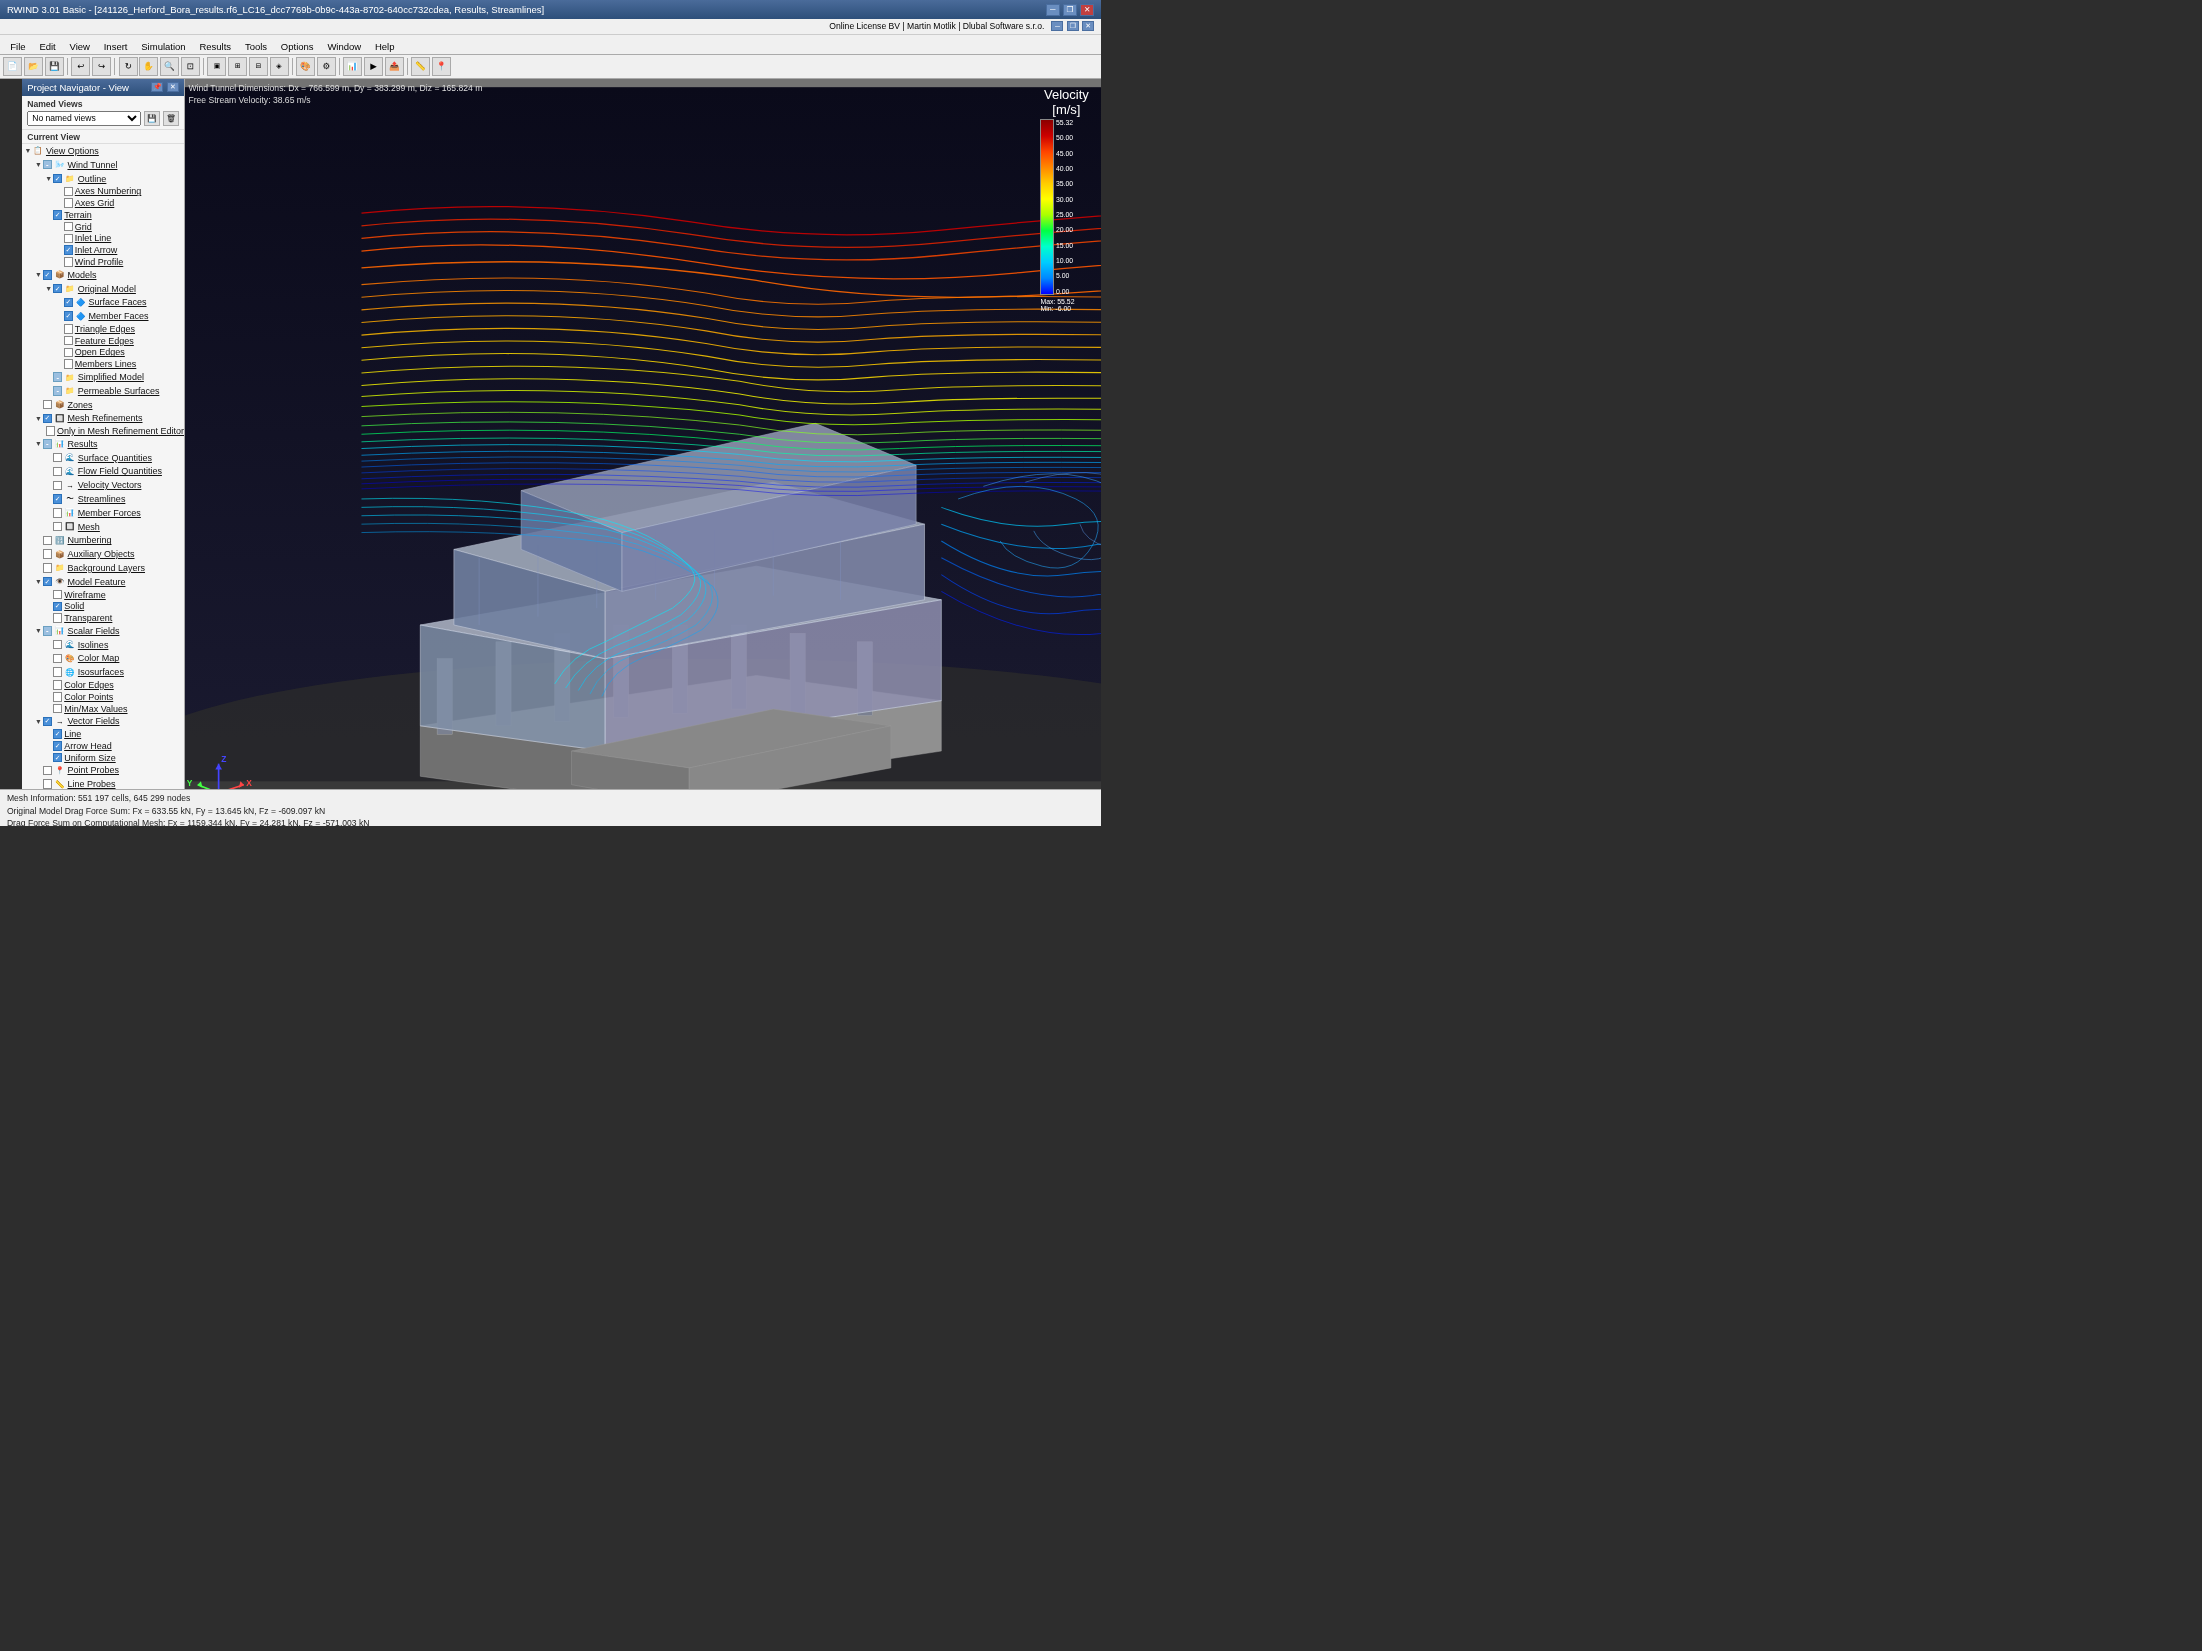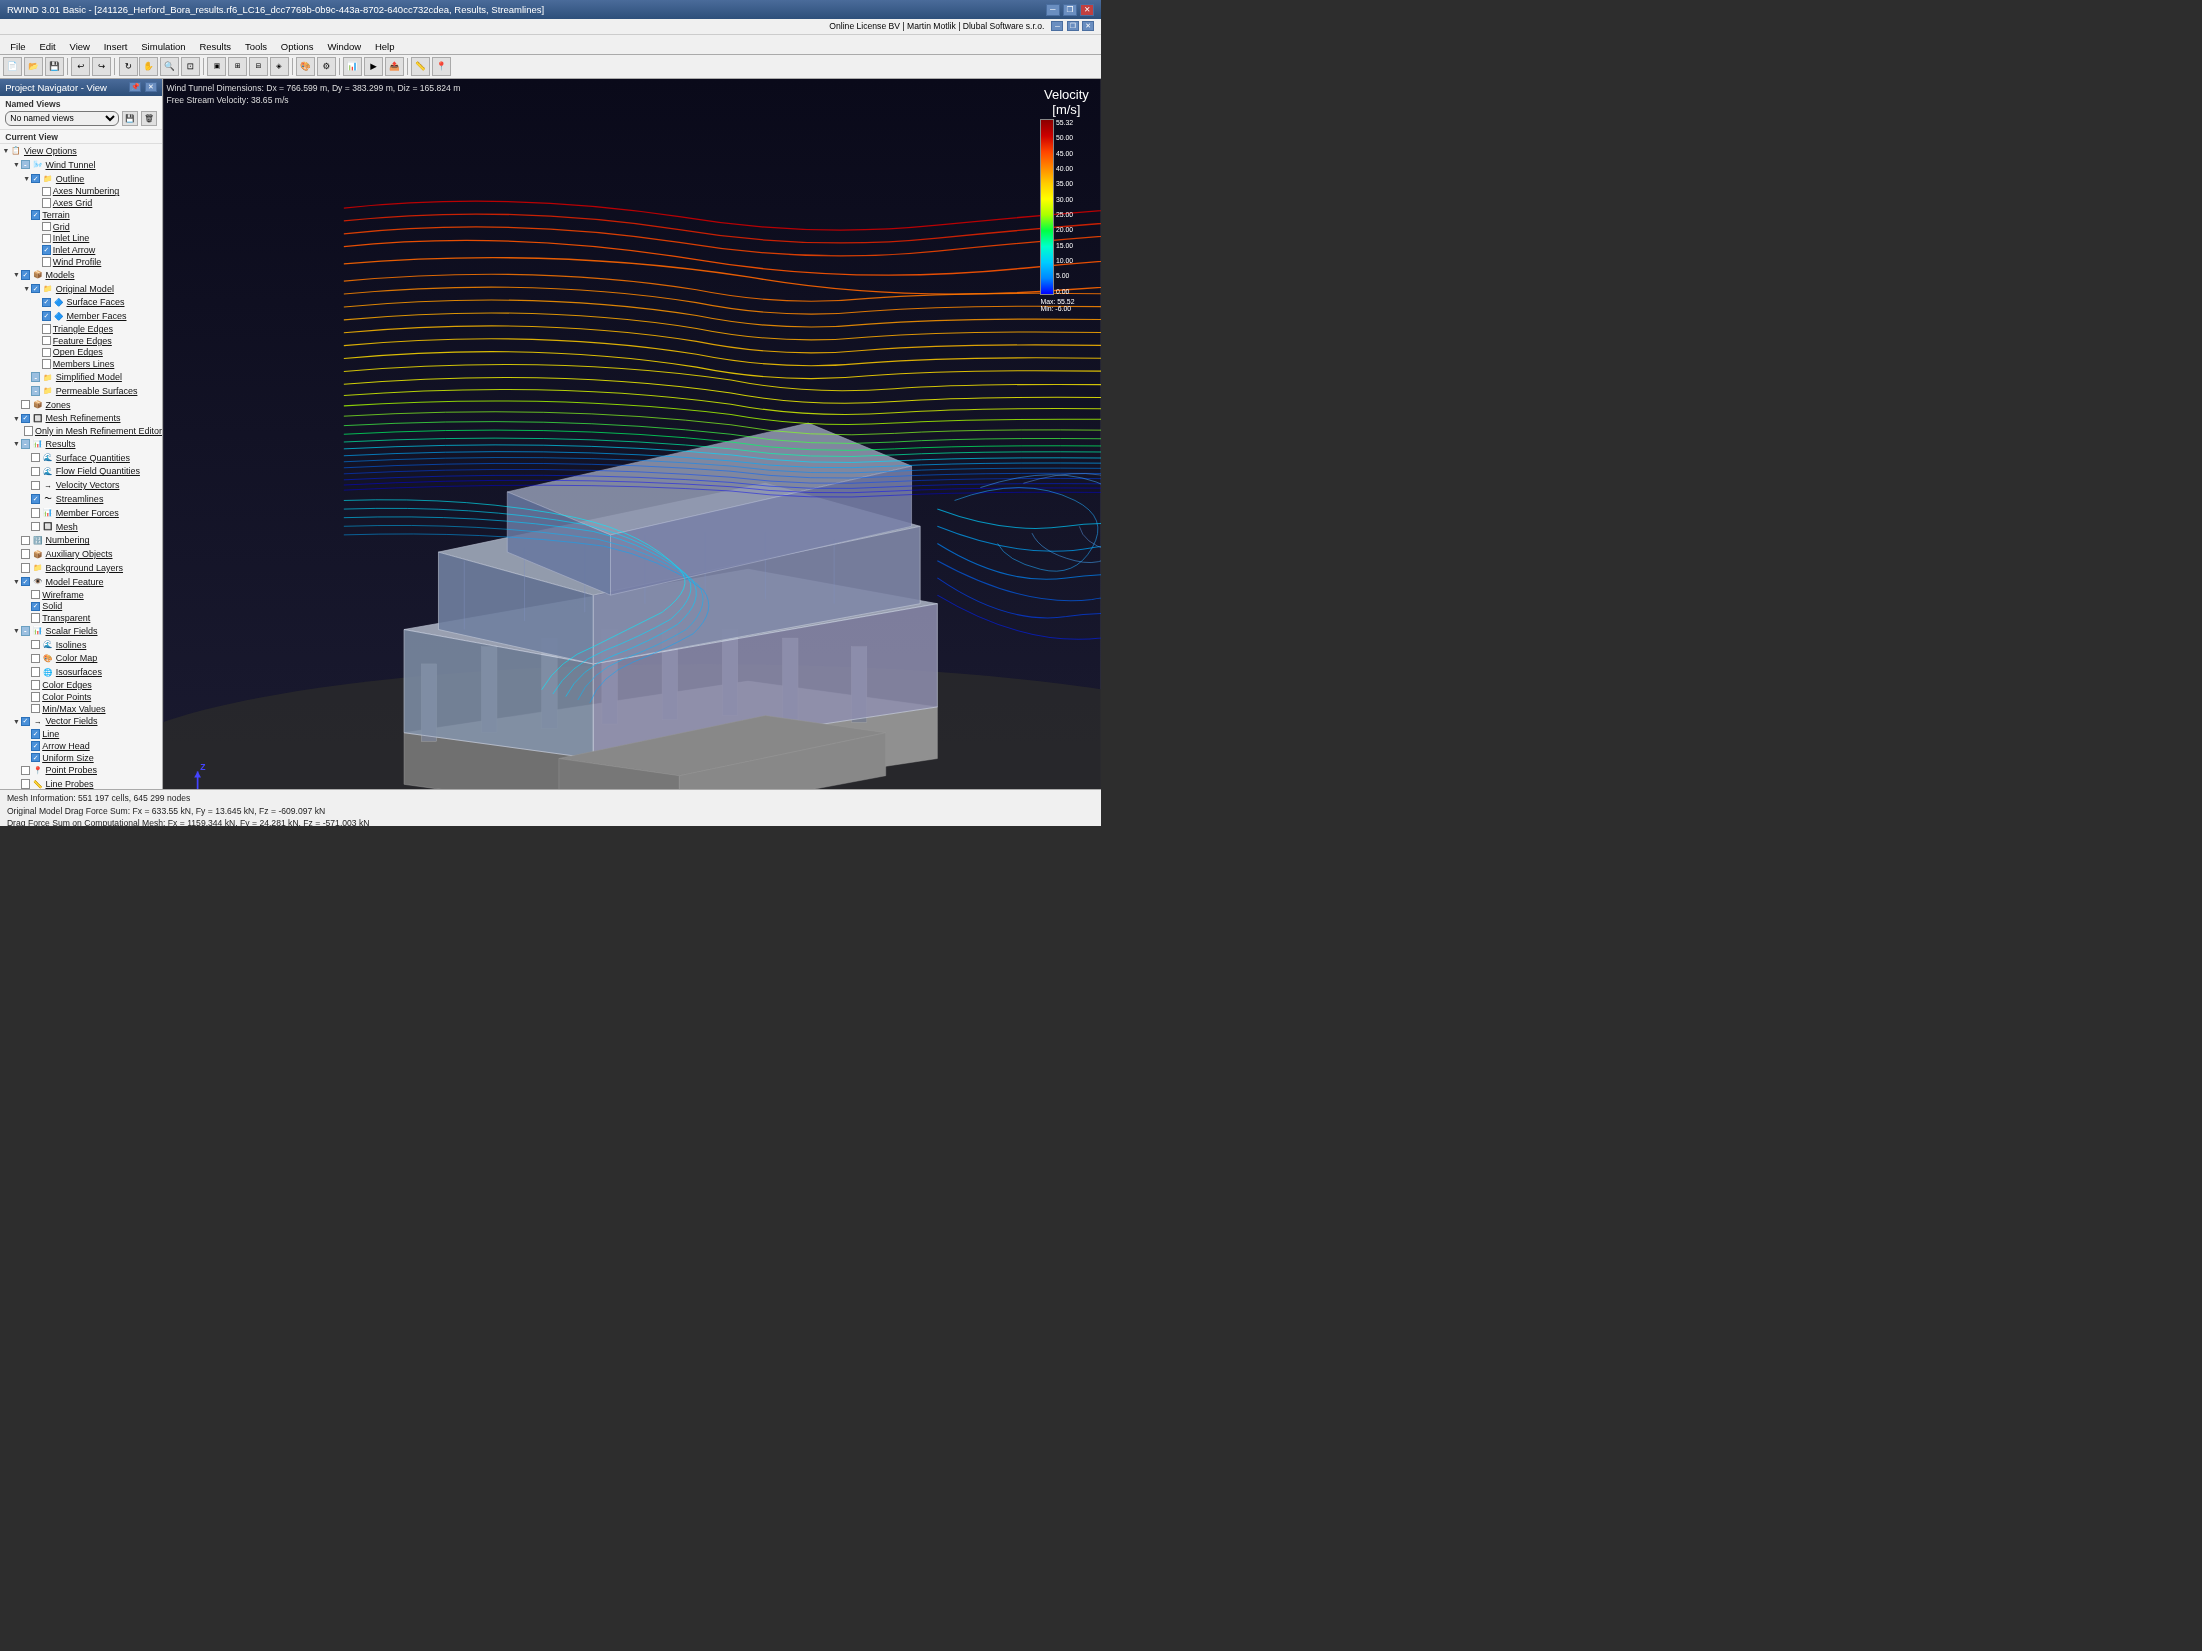--- a/index.html
+++ b/index.html
@@ -93,20 +93,21 @@
       width: 0.9px;
       height: 17px;
       background: #aaa;
       margin: 0 1.7px;
     }
 
     
     #main {
       display: flex;
       height: calc(826px - 19px - 19px - 15.5px - 24px - 19px - 19px);
+      margin-left: 22px;
     }
 
     
     #left-panel {
       width: 163px;
       background: #f5f5f5;
       border-right: 0.9px solid #aaa;
       display: flex;
       flex-direction: column;
       overflow: hidden;
@@ -362,21 +363,21 @@
     <div id="project-nav-header">
       <span>Project Navigator - View</span>
       <div style="display:flex;gap:3.4px;">
         <div class="title-btn" style="width:12px;height:10.3px;font-size:6.9px;">📌</div>
         <div class="title-btn" style="width:12px;height:10.3px;font-size:6.9px;">✕</div>
       </div>
     </div>
     <div class="named-views">
       <div class="named-views-label">Named Views</div>
       <div class="named-views-select">
-        <select style="flex:1;font-size:8.6px;height:15.5px;border-radius:6px;">
+        <select style="flex:1;font-size:8.6px;height:15.5px;">
           <option>No named views</option>
         </select>
         <div class="toolbar-btn" style="width:15.5px;height:15.5px;font-size:7.7px;">💾</div>
         <div class="toolbar-btn" style="width:15.5px;height:15.5px;font-size:7.7px;">🗑</div>
       </div>
     </div>
     <div class="current-view-label">Current View</div>
     <div id="nav-content">
         <div class="tree-item">
           <span class="tree-indent" style="width: 1.7px; display: inline-block;"></span>

